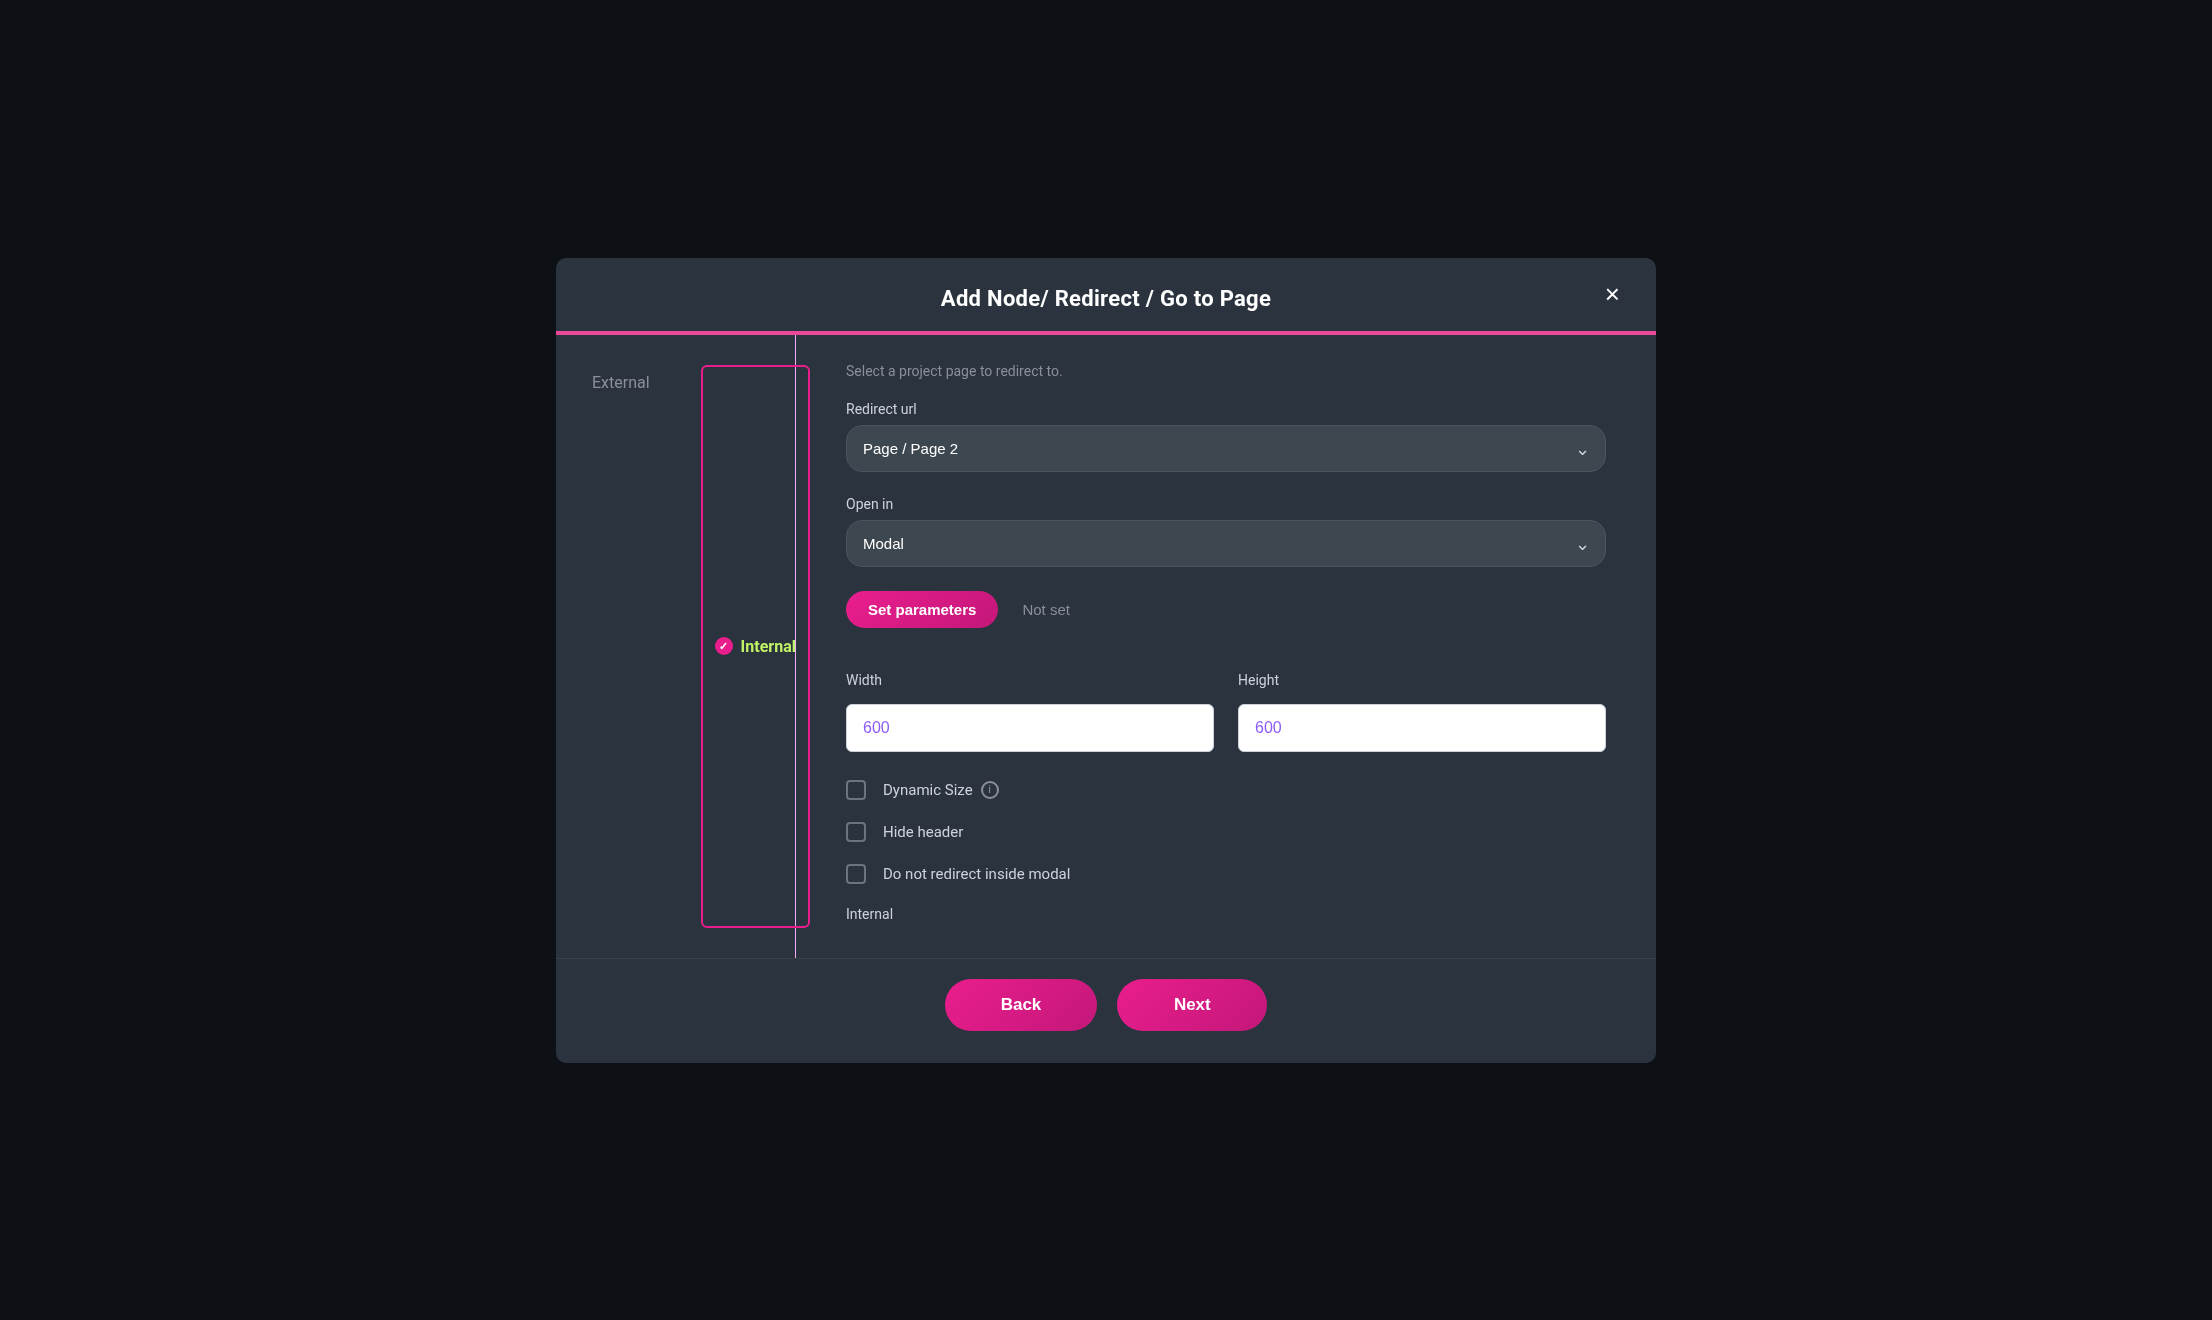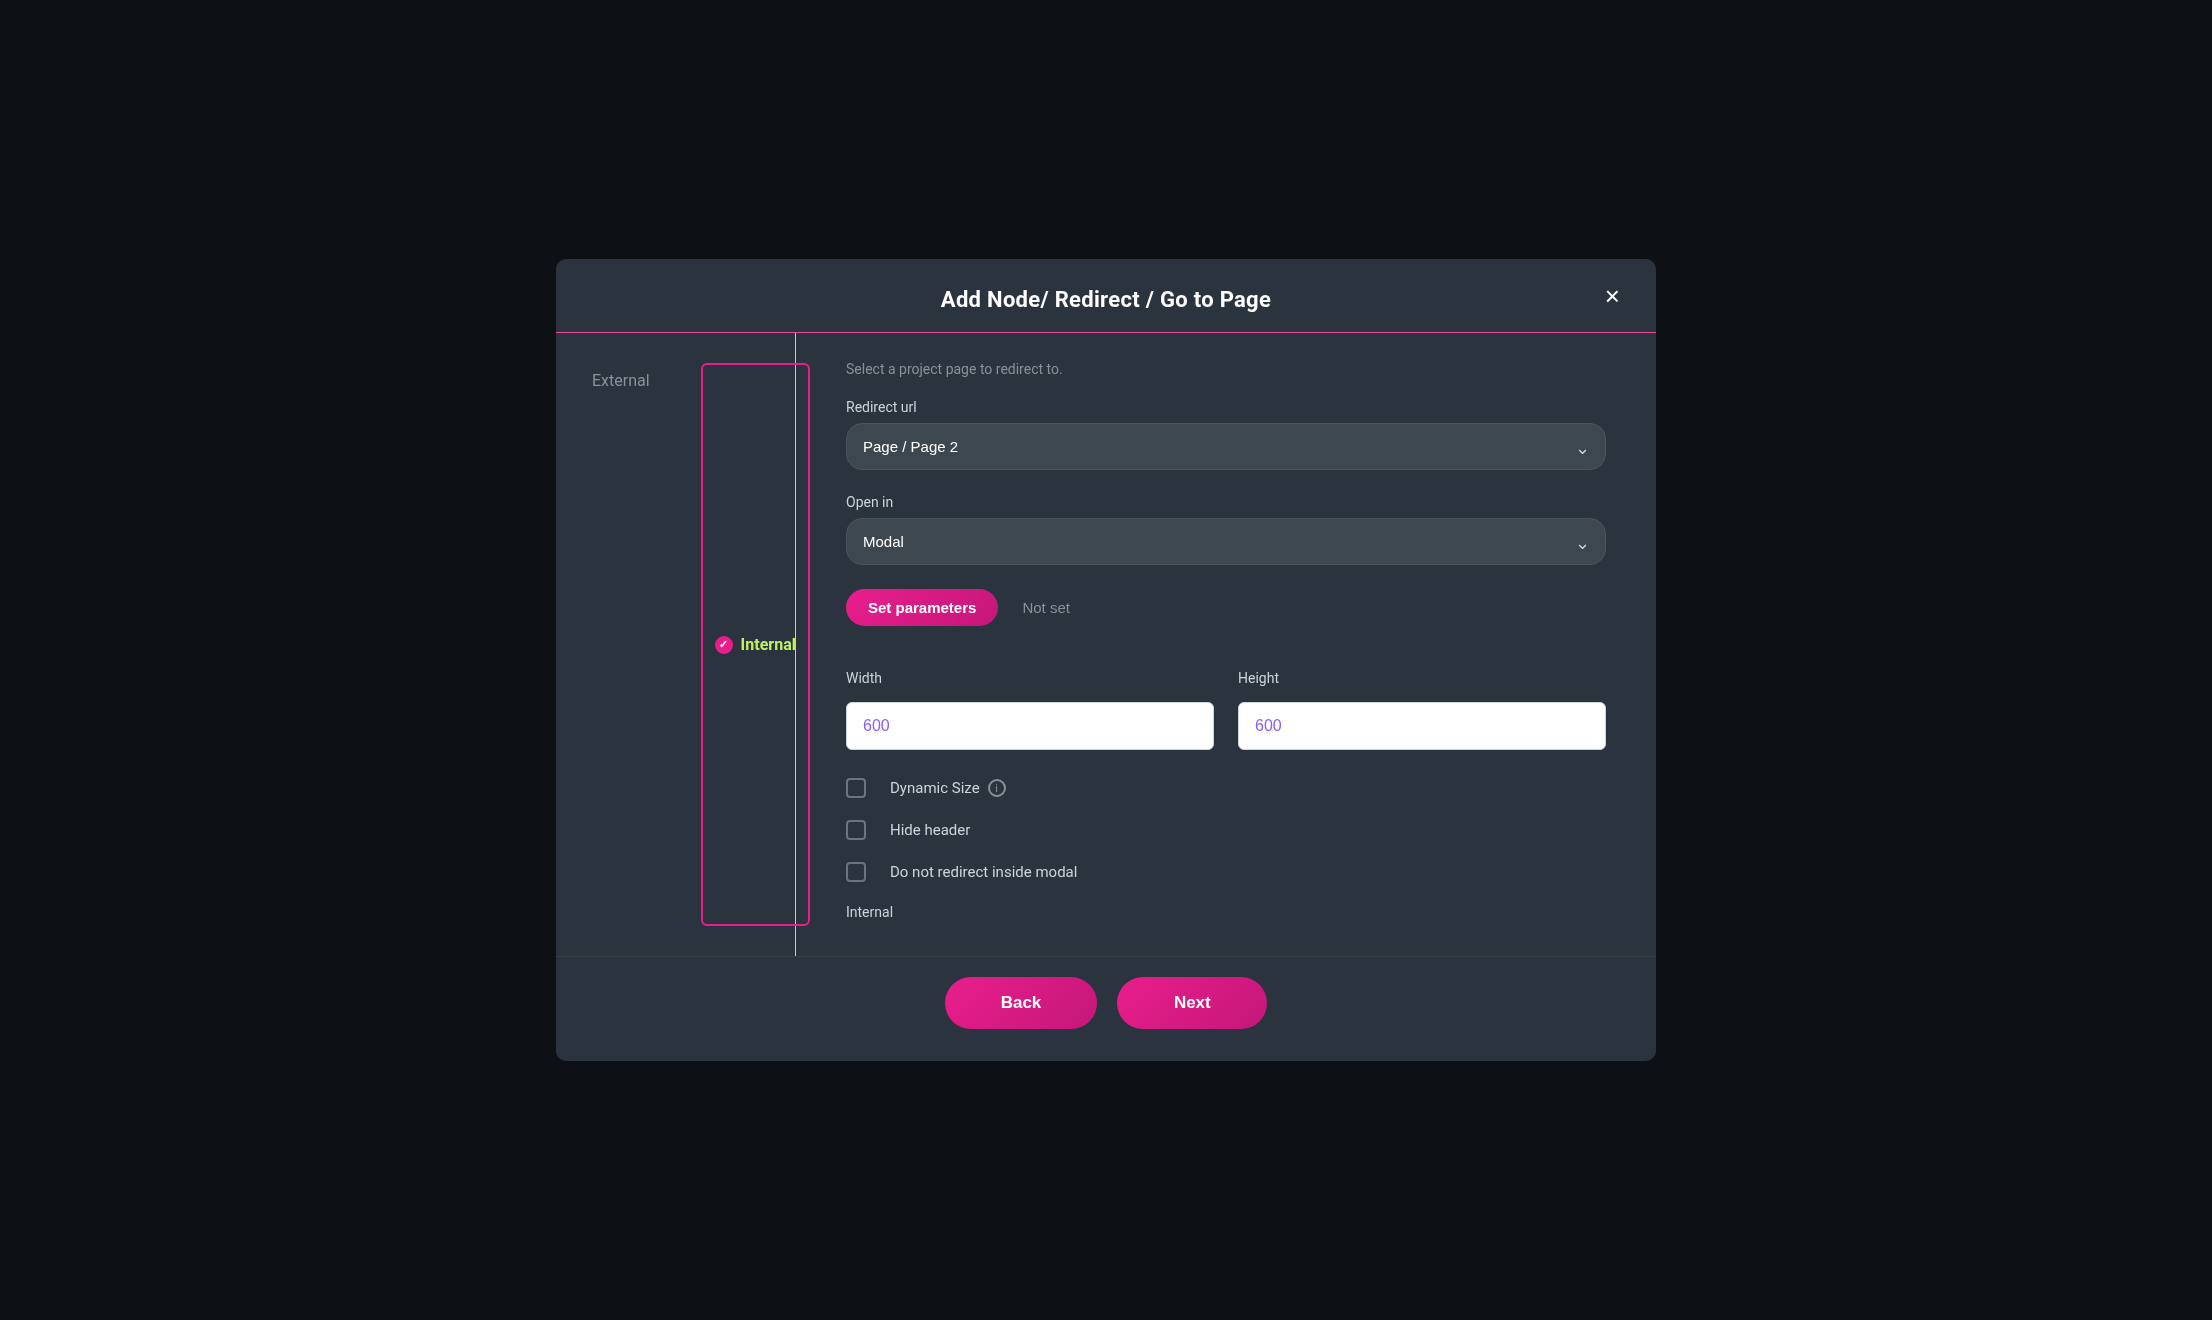--- a/index.html
+++ b/index.html
@@ -34,21 +34,21 @@
       position: relative;
       overflow: hidden;
     }
 
     .modal-header {
       display: flex;
       align-items: center;
       justify-content: center;
       padding: 28px 40px 20px;
       position: relative;
-      border-bottom: 1px solid #ec4899;
+      border-bottom: 4px solid #ec4899;
     }
 
     .modal-title {
       font-size: 22px;
       font-weight: 700;
       color: #ffffff;
       letter-spacing: 0.3px;
     }
 
     .close-btn {
@@ -224,21 +224,21 @@
       padding: 14px 16px;
       font-size: 16px;
       color: #8b5cf6;
       outline: none;
       width: 100%;
     }
 
     .checkbox-row {
       display: flex;
       align-items: center;
-      gap: 24px;
+      gap: 17px;
       margin-bottom: 22px;
     }
 
     .checkbox-box {
       width: 20px;
       height: 20px;
       border: 2px solid #6a7580;
       border-radius: 4px;
       background: transparent;
       cursor: pointer;

